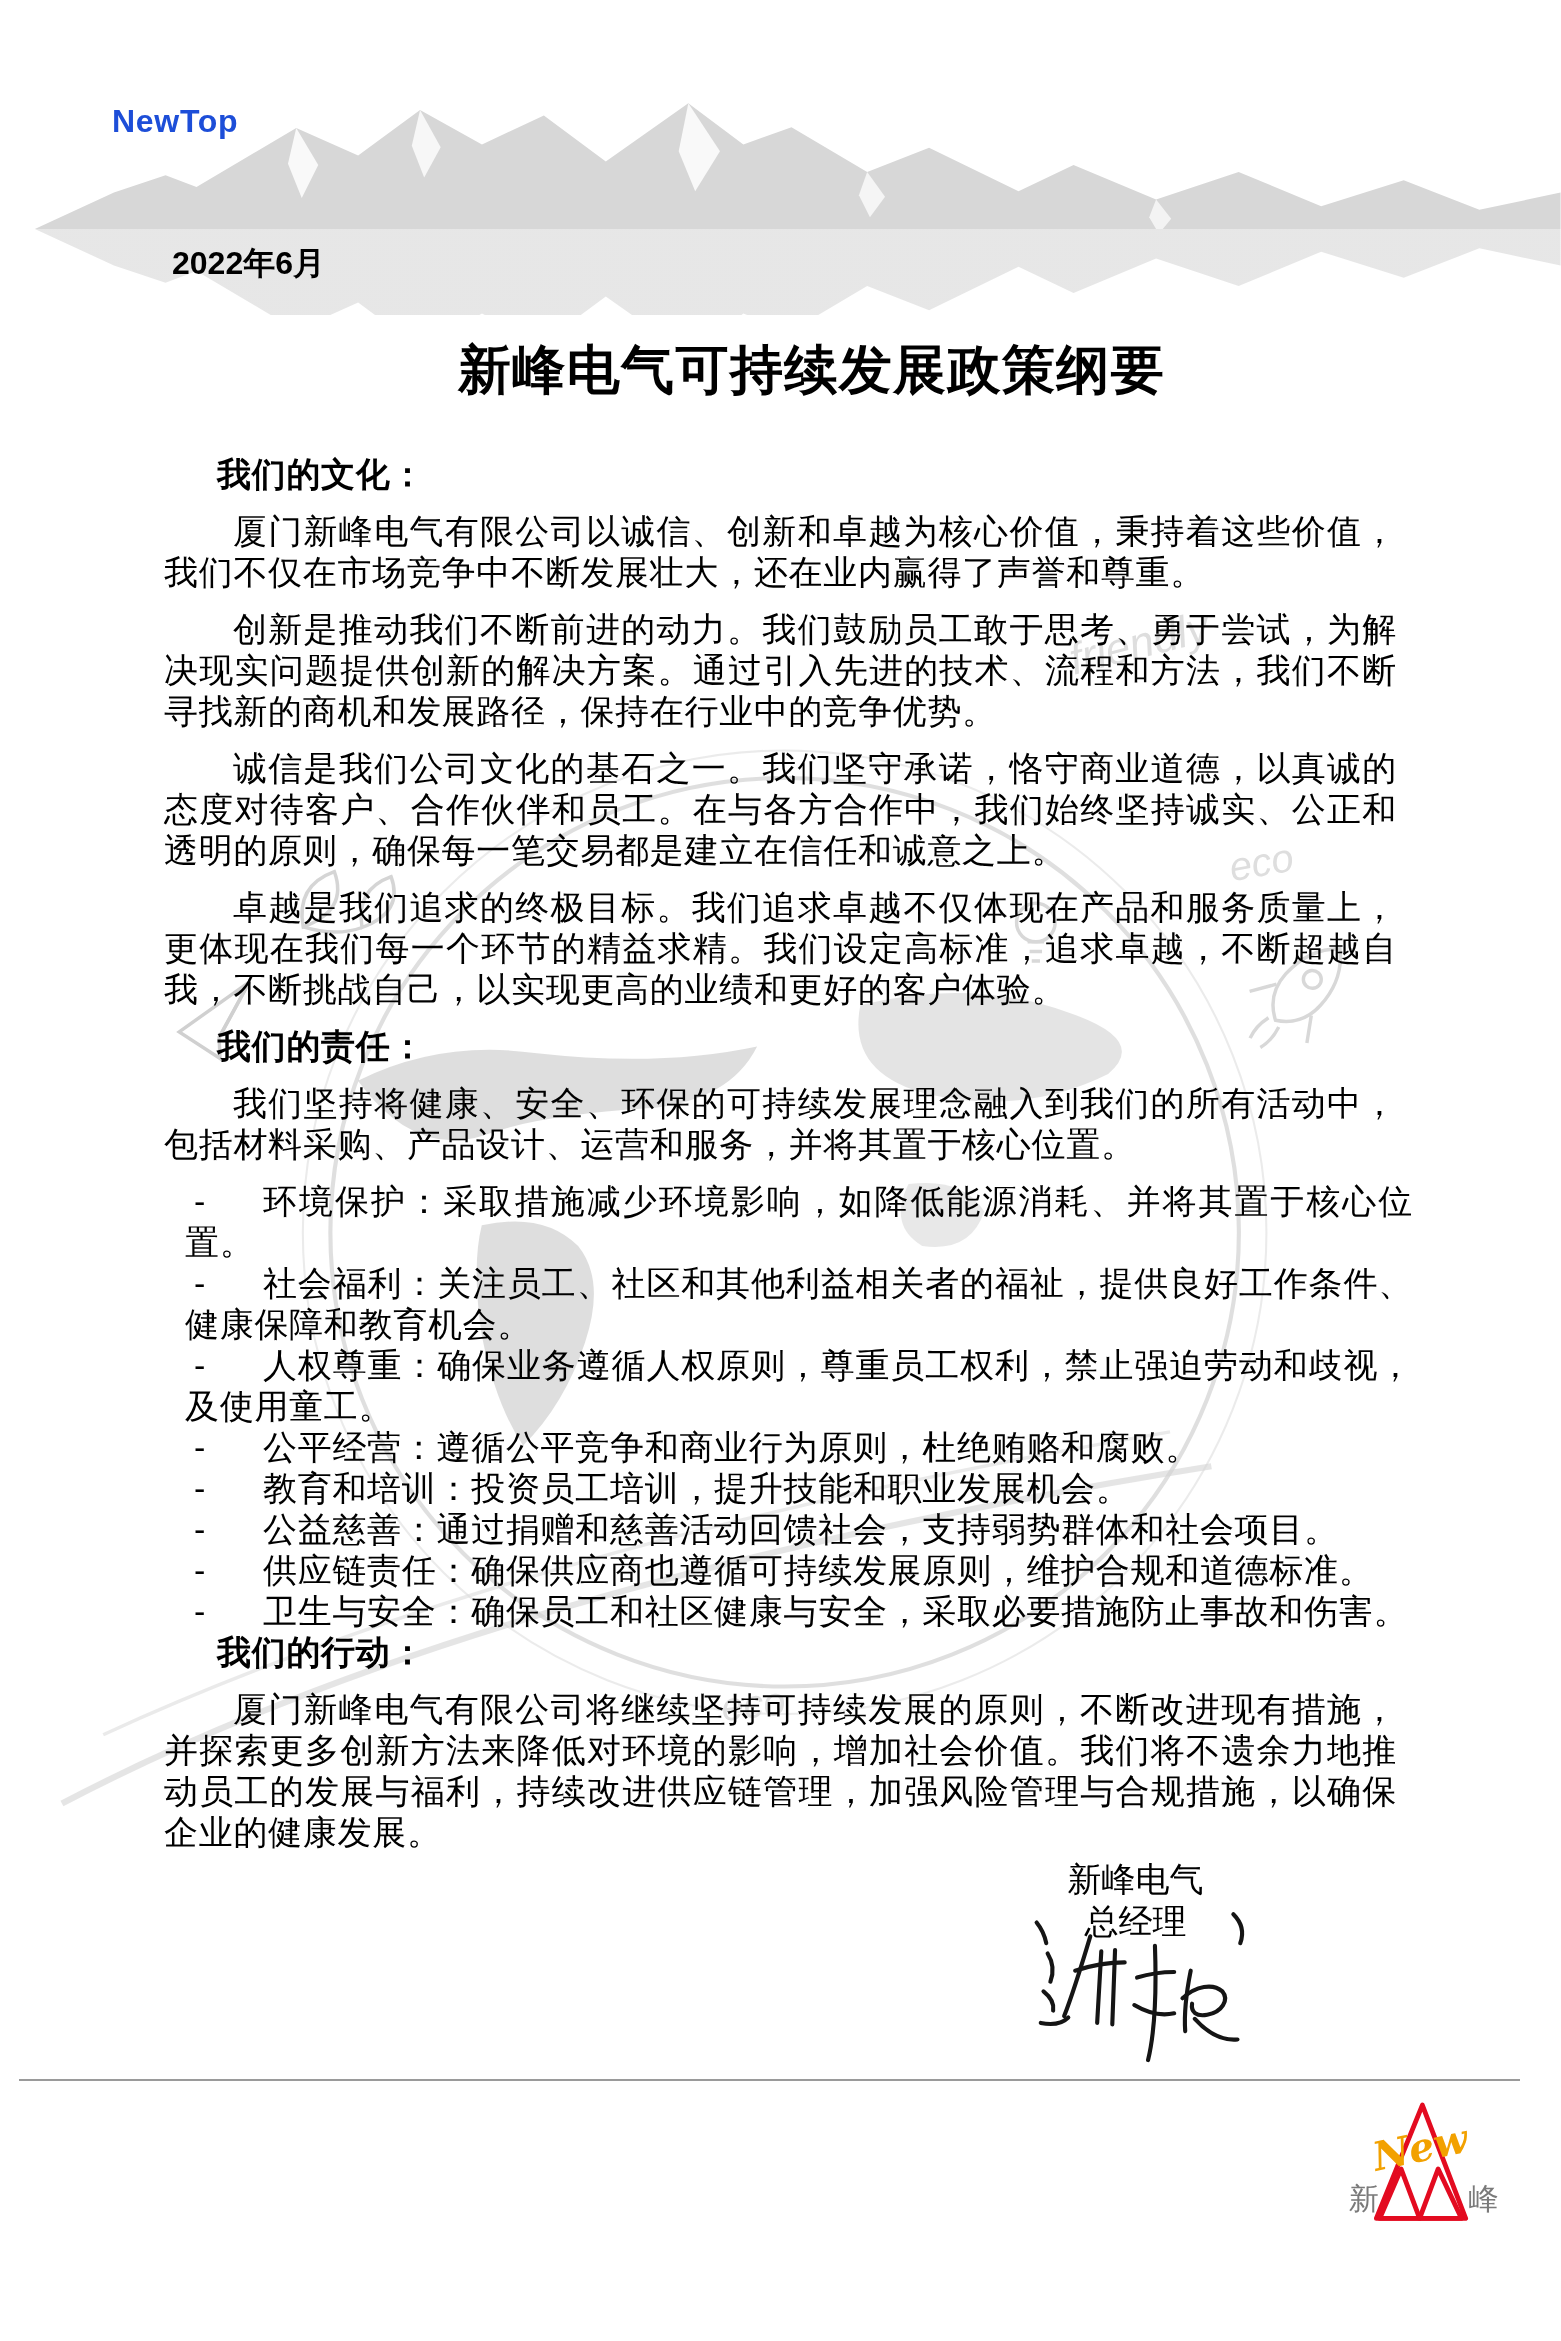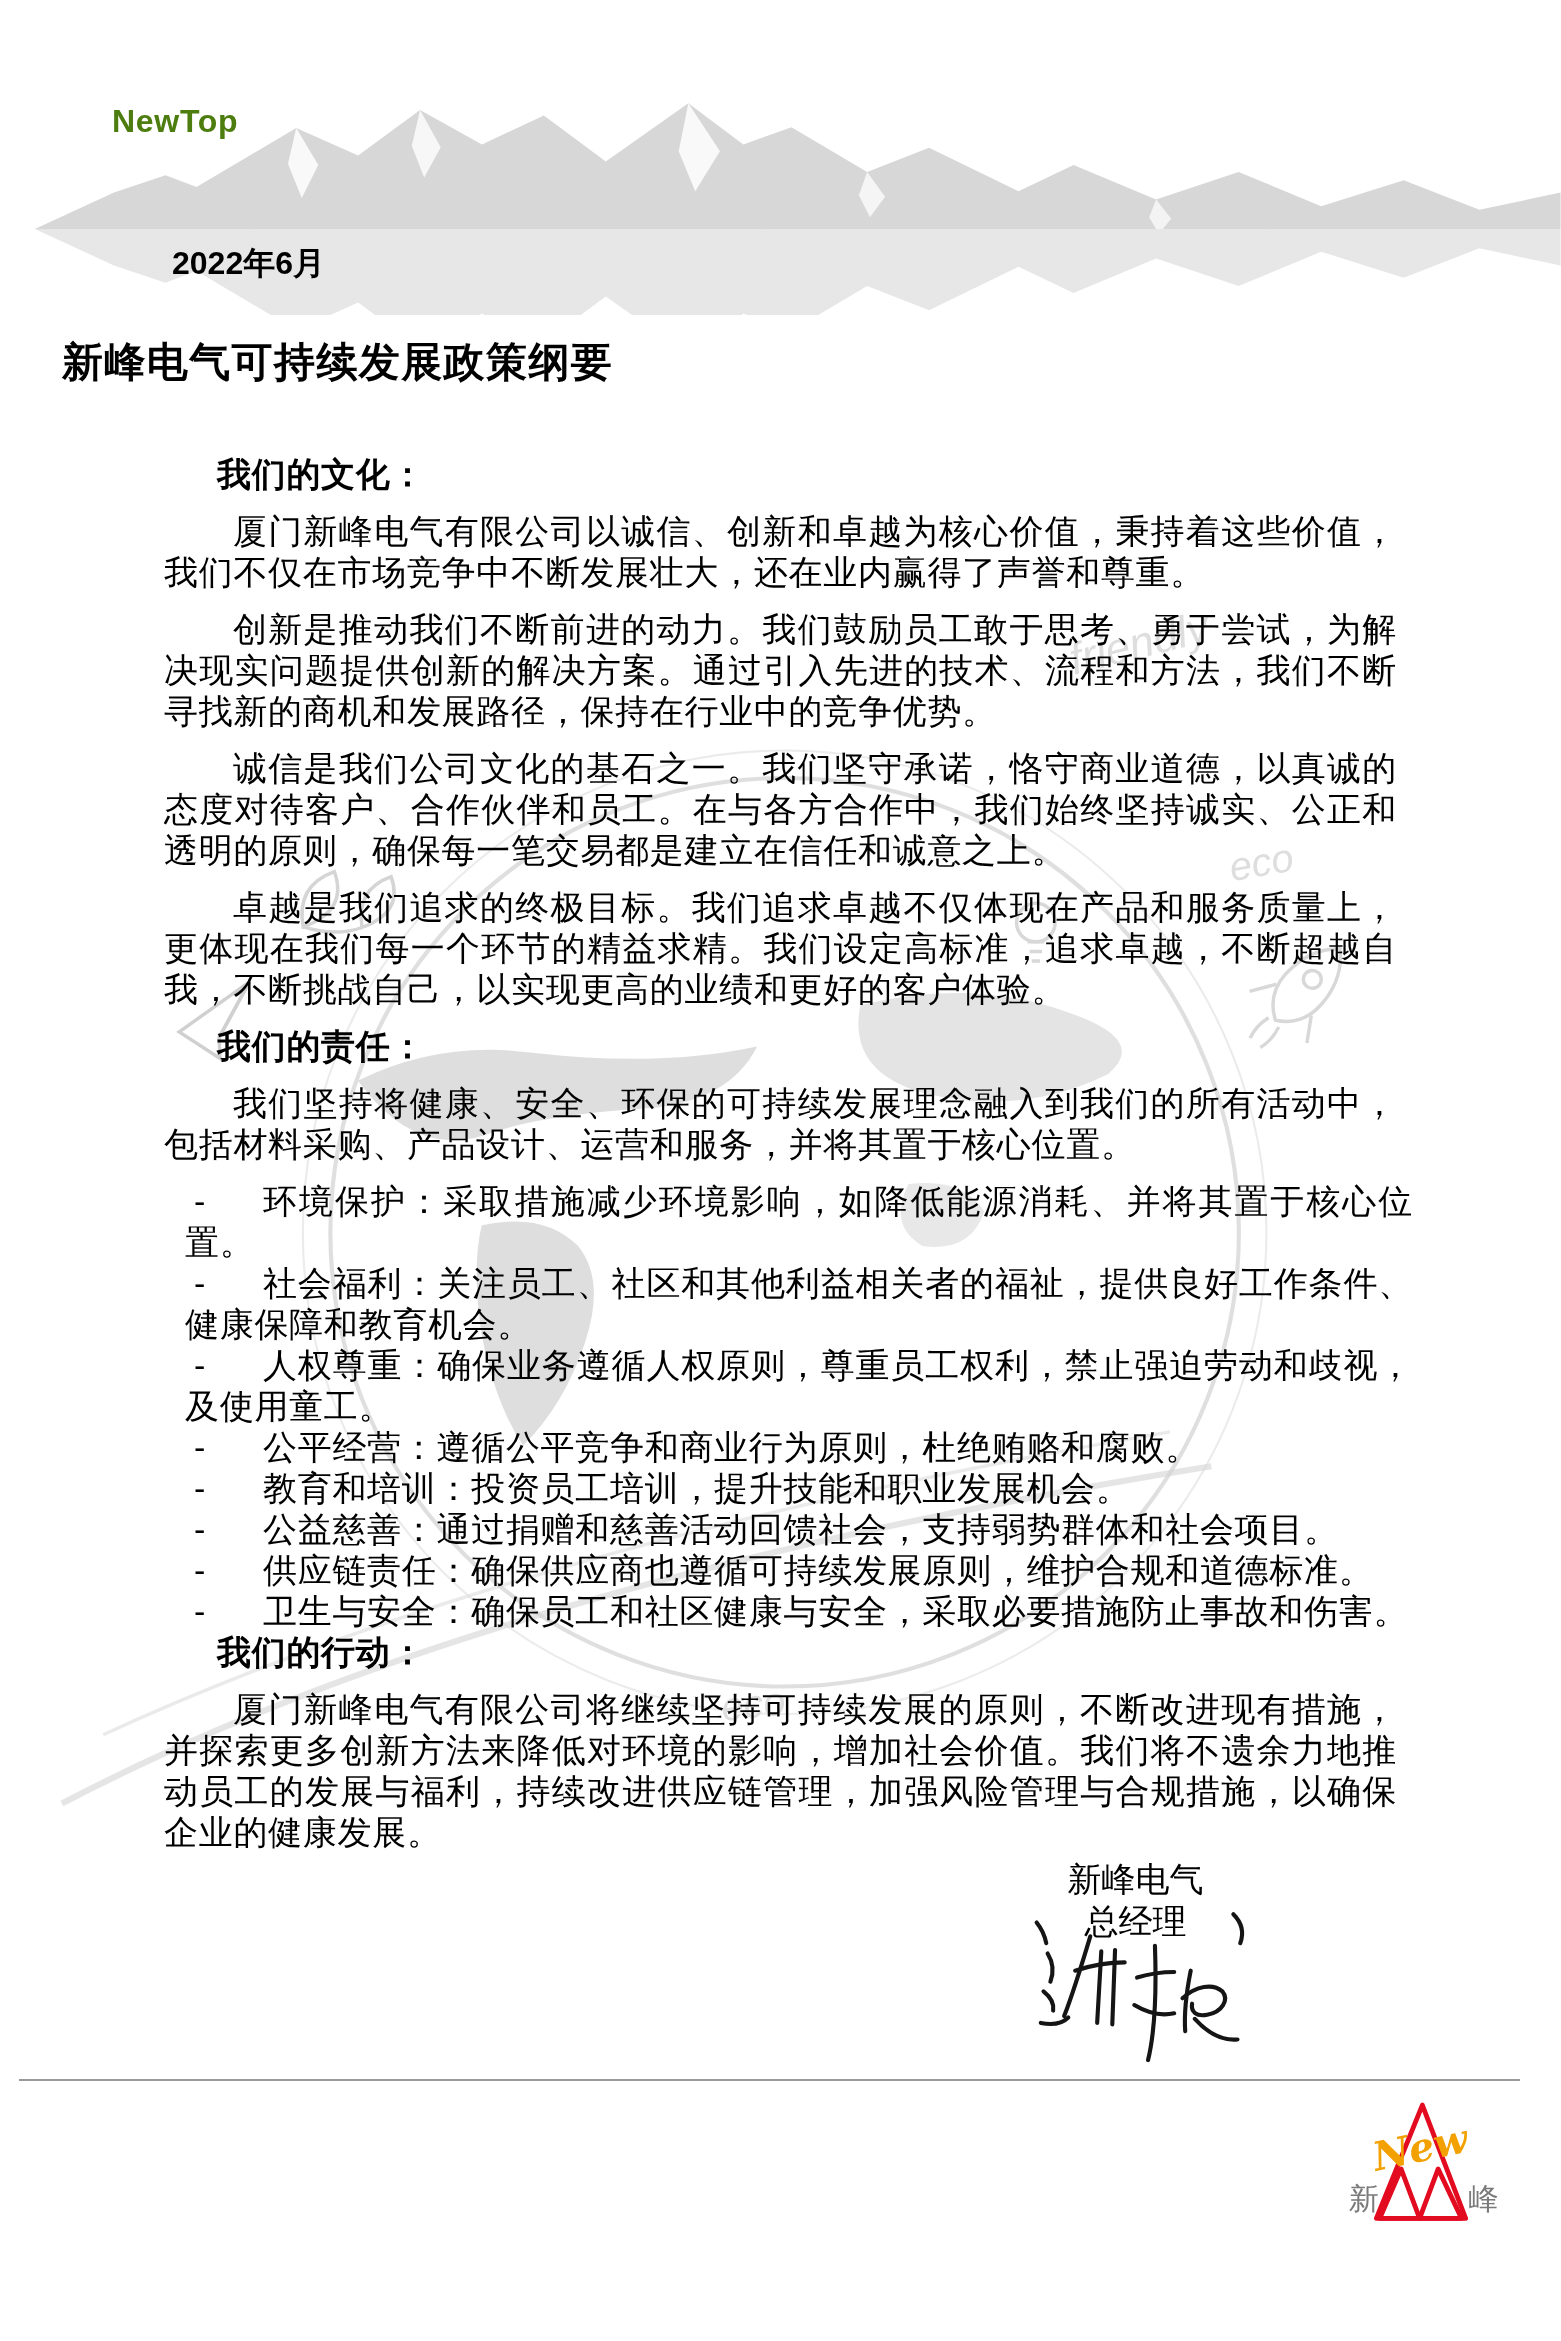--- a/index.html
+++ b/index.html
@@ -8,29 +8,29 @@
     width:1561px;height:2342px;
     background:#ffffff;
     overflow:hidden;
     font-family:"Liberation Sans","DejaVu Sans",sans-serif;
     color:#000;
   }
   .wm{position:absolute;left:0;top:0;z-index:0;}
   .mountains{position:absolute;left:0;top:88px;z-index:1;}
   .brand{
     position:absolute;left:112px;top:103px;z-index:3;
-    font-size:32px;font-weight:bold;color:#4d7c0f;letter-spacing:0.7px;
+    font-size:32px;font-weight:bold;color:#1d4ed8;letter-spacing:0.7px;
   }
   .date{
     position:absolute;left:172px;top:242px;z-index:3;
     font-size:32px;font-weight:bold;color:#000;
   }
   .title{
     position:absolute;left:62px;top:335px;width:1499px;z-index:3;
-    text-align:left;font-size:41px;font-weight:bold;letter-spacing:1.4px;
+    text-align:center;font-size:53px;font-weight:bold;letter-spacing:1.4px;
   }
   .content{
     position:absolute;left:148px;top:454px;width:1265px;z-index:2;
     font-size:34px;line-height:41px;letter-spacing:0.7px;text-align:justify;
   }
   .content .sec-heading{margin:0 0 0 69px;font-weight:bold;}
   .content .sec-heading.gap{}
   .content p{margin:16px;text-indent:69px;}
   .content .li{position:relative;padding-left:37px;text-indent:78px;}
   .content .li .dash{position:absolute;left:46px;top:0;text-indent:0;}

